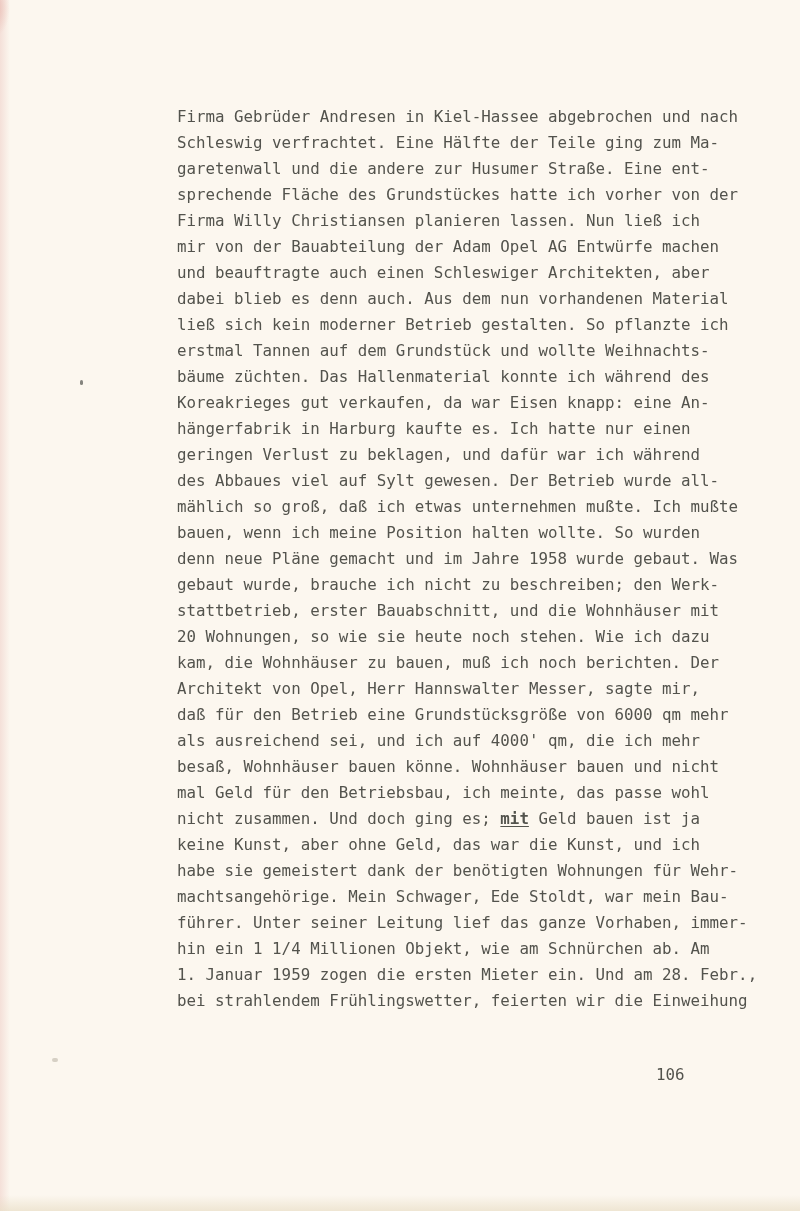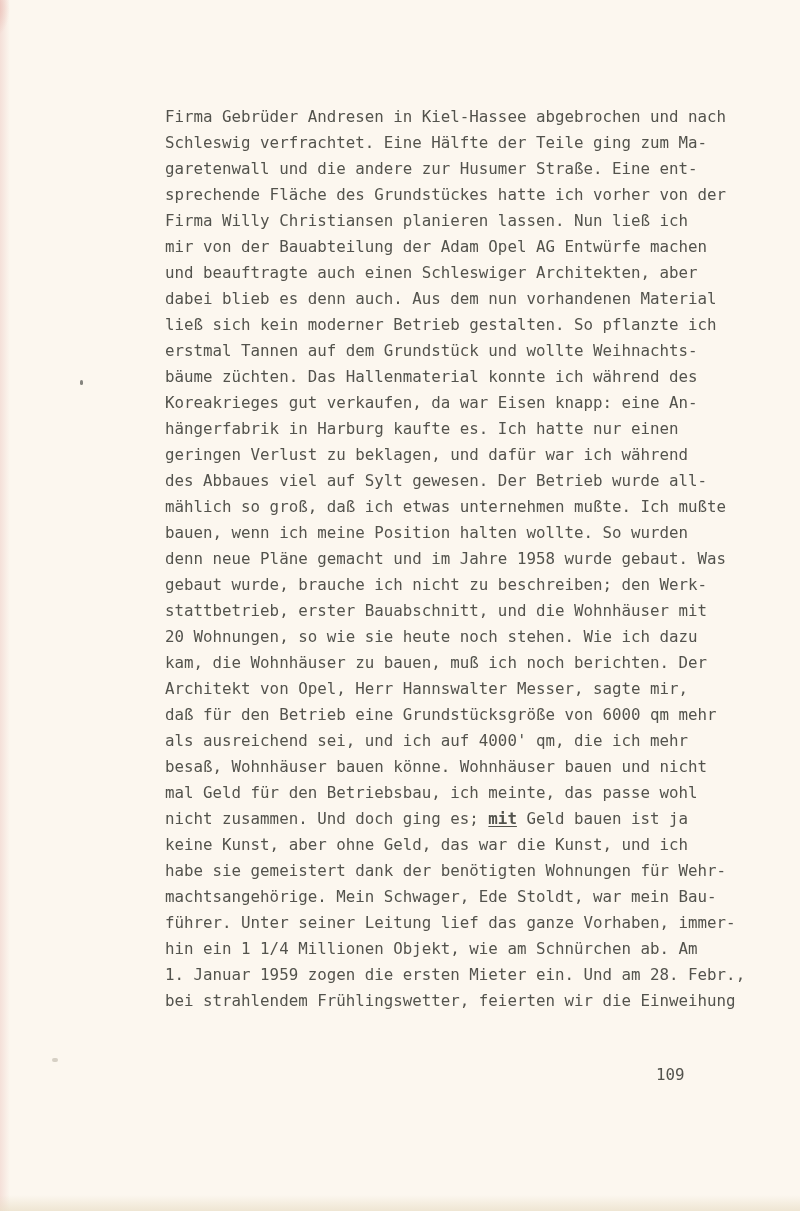--- a/index.html
+++ b/index.html
@@ -56,20 +56,21 @@
     position: absolute;
     left: 165px;
     top: 104px;
     font-size: 15.8px;
     line-height: 26px;
     color: #53534d;
     white-space: pre;
   }
   .text-block .line {
     height: 26px;
+    margin-left: 12px;
   }
   .text-block .u {
     text-decoration: underline;
     text-underline-offset: 2px;
     text-decoration-thickness: 1px;
     font-weight: bold;
   }
   .page-number {
     position: absolute;
     left: 656px;
@@ -82,14 +83,14 @@
 </head>
 <body>
 
 <div class="page">
   <div class="edge-left"></div>
   <div class="edge-corner"></div>
   <div class="edge-bottom"></div>
   <div class="speck speck-1"></div>
   <div class="speck speck-2"></div>
   <div class="text-block" id="text-block"><div class="line"><span>Firma Gebrüder Andresen in Kiel-Hassee abgebrochen und nach</span></div><div class="line"><span>Schleswig verfrachtet. Eine Hälfte der Teile ging zum Ma-</span></div><div class="line"><span>garetenwall und die andere zur Husumer Straße. Eine ent-</span></div><div class="line"><span>sprechende Fläche des Grundstückes hatte ich vorher von der</span></div><div class="line"><span>Firma Willy Christiansen planieren lassen. Nun ließ ich</span></div><div class="line"><span>mir von der Bauabteilung der Adam Opel AG Entwürfe machen</span></div><div class="line"><span>und beauftragte auch einen Schleswiger Architekten, aber</span></div><div class="line"><span>dabei blieb es denn auch. Aus dem nun vorhandenen Material</span></div><div class="line"><span>ließ sich kein moderner Betrieb gestalten. So pflanzte ich</span></div><div class="line"><span>erstmal Tannen auf dem Grundstück und wollte Weihnachts-</span></div><div class="line"><span>bäume züchten. Das Hallenmaterial konnte ich während des</span></div><div class="line"><span>Koreakrieges gut verkaufen, da war Eisen knapp: eine An-</span></div><div class="line"><span>hängerfabrik in Harburg kaufte es. Ich hatte nur einen</span></div><div class="line"><span>geringen Verlust zu beklagen, und dafür war ich während</span></div><div class="line"><span>des Abbaues viel auf Sylt gewesen. Der Betrieb wurde all-</span></div><div class="line"><span>mählich so groß, daß ich etwas unternehmen mußte. Ich mußte</span></div><div class="line"><span>bauen, wenn ich meine Position halten wollte. So wurden</span></div><div class="line"><span>denn neue Pläne gemacht und im Jahre 1958 wurde gebaut. Was</span></div><div class="line"><span>gebaut wurde, brauche ich nicht zu beschreiben; den Werk-</span></div><div class="line"><span>stattbetrieb, erster Bauabschnitt, und die Wohnhäuser mit</span></div><div class="line"><span>20 Wohnungen, so wie sie heute noch stehen. Wie ich dazu</span></div><div class="line"><span>kam, die Wohnhäuser zu bauen, muß ich noch berichten. Der</span></div><div class="line"><span>Architekt von Opel, Herr Hannswalter Messer, sagte mir,</span></div><div class="line"><span>daß für den Betrieb eine Grundstücksgröße von 6000 qm mehr</span></div><div class="line"><span>als ausreichend sei, und ich auf 4000' qm, die ich mehr</span></div><div class="line"><span>besaß, Wohnhäuser bauen könne. Wohnhäuser bauen und nicht</span></div><div class="line"><span>mal Geld für den Betriebsbau, ich meinte, das passe wohl</span></div><div class="line"><span>nicht zusammen. Und doch ging es; </span><span class="u">mit</span><span> Geld bauen ist ja</span></div><div class="line"><span>keine Kunst, aber ohne Geld, das war die Kunst, und ich</span></div><div class="line"><span>habe sie gemeistert dank der benötigten Wohnungen für Wehr-</span></div><div class="line"><span>machtsangehörige. Mein Schwager, Ede Stoldt, war mein Bau-</span></div><div class="line"><span>führer. Unter seiner Leitung lief das ganze Vorhaben, immer-</span></div><div class="line"><span>hin ein 1 1/4 Millionen Objekt, wie am Schnürchen ab. Am</span></div><div class="line"><span>1. Januar 1959 zogen die ersten Mieter ein. Und am 28. Febr.,</span></div><div class="line"><span>bei strahlendem Frühlingswetter, feierten wir die Einweihung</span></div></div>
-  <div class="page-number">109</div>
+  <div class="page-number">106</div>
 </div>
 
 </body></html>

